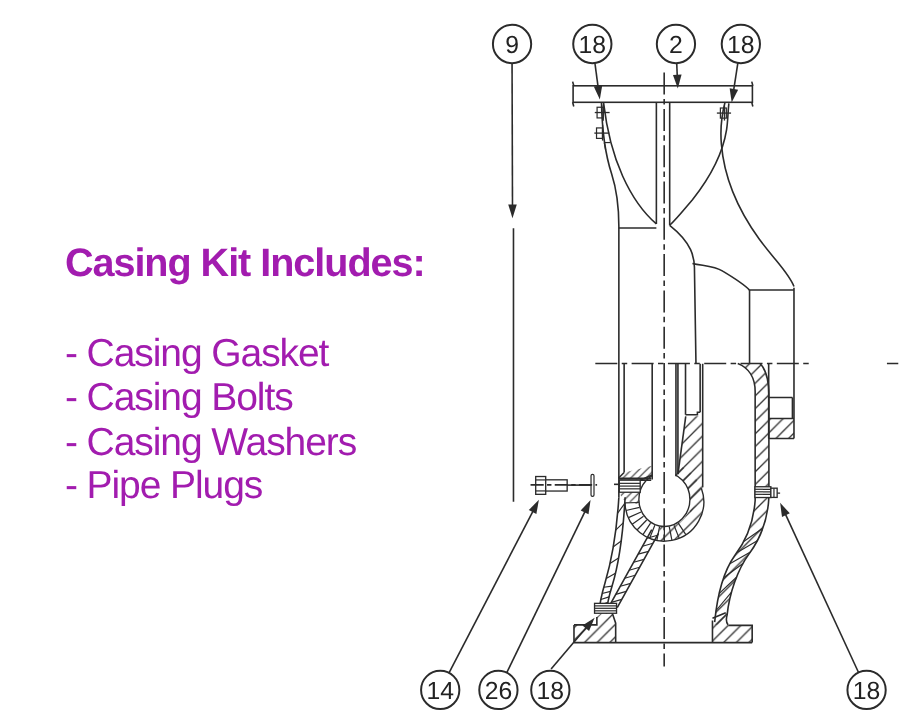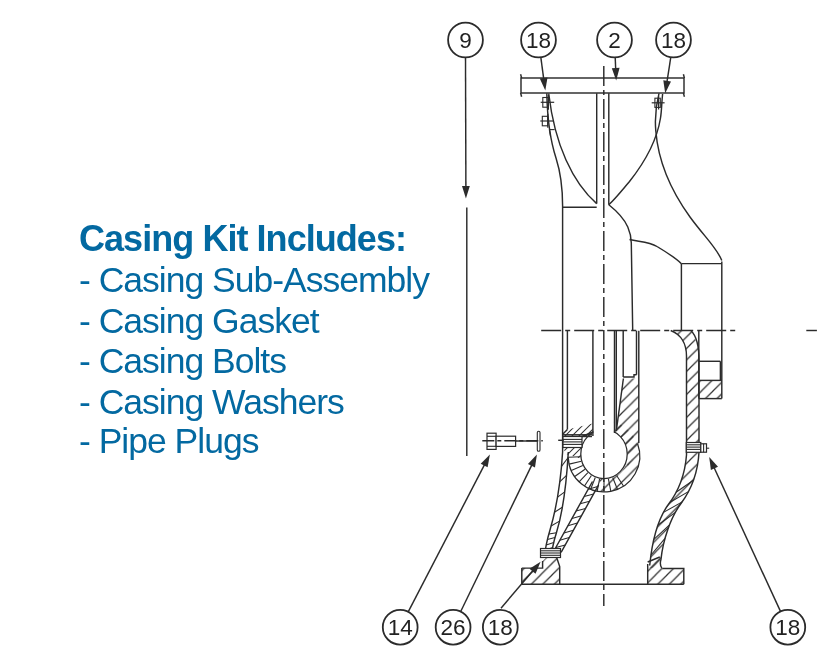--- a/index.html
+++ b/index.html
@@ -1,18 +1,18 @@
 <!DOCTYPE html>
 <html><head>
 <meta charset="utf-8">
 <style>
 html,body{margin:0;padding:0;background:#ffffff;}
 #wrap{position:relative;width:817px;height:660px;overflow:hidden;background:#fff;
   font-family:"Liberation Sans",sans-serif;}
-.t{position:absolute;left:79px;white-space:nowrap;color:#0369a1;font-size:35.5px;line-height:35.5px;letter-spacing:-1px;}
+.t{position:absolute;left:59px;white-space:nowrap;color:#a21caf;font-size:35.5px;line-height:35.5px;letter-spacing:-1px;}
 .h{font-weight:bold;font-size:36px;line-height:36px;letter-spacing:-0.95px;}
 </style>
 </head>
 <body>
 <div id="wrap">
 <svg width="817" height="660" viewBox="0 0 817 660" style="position:absolute;left:0;top:0">
 <defs>
 <pattern id="hat" width="11.5" height="11.5" patternUnits="userSpaceOnUse">
 <path d="M-2,13.5 L13.5,-2 M-2,2 L2,-2 M9.5,13.5 L13.5,9.5" stroke="#333" stroke-width="1.25" fill="none"></path>
 </pattern>
@@ -179,18 +179,17 @@
 <circle cx="400.2" cy="627.2" r="17.4" fill="#fff" stroke="#2b2b2b" stroke-width="1.8"></circle>
       <text x="400.2" y="635.1" text-anchor="middle" font-family="Liberation Sans, sans-serif" font-size="22.5" fill="#222">14</text>
 <circle cx="453.1" cy="627.2" r="17.4" fill="#fff" stroke="#2b2b2b" stroke-width="1.8"></circle>
       <text x="453.1" y="635.1" text-anchor="middle" font-family="Liberation Sans, sans-serif" font-size="22.5" fill="#222">26</text>
 <circle cx="500.3" cy="627.2" r="17.4" fill="#fff" stroke="#2b2b2b" stroke-width="1.8"></circle>
       <text x="500.3" y="635.1" text-anchor="middle" font-family="Liberation Sans, sans-serif" font-size="22.5" fill="#222">18</text>
 <circle cx="787.8" cy="627.2" r="17.4" fill="#fff" stroke="#2b2b2b" stroke-width="1.8"></circle>
       <text x="787.8" y="635.1" text-anchor="middle" font-family="Liberation Sans, sans-serif" font-size="22.5" fill="#222">18</text>
 </svg>
 <div class="t h" style="top:220.5px;">Casing Kit Includes:</div>
-<div class="t" style="top:262.5px;">- Casing Sub-Assembly</div>
 <div class="t" style="top:303.9px;">- Casing Gasket</div>
 <div class="t" style="top:343.9px;">- Casing Bolts</div>
 <div class="t" style="top:424.1px;">- Pipe Plugs</div>
 <div class="t" style="top:384.5px;">- Casing Washers</div>
 </div>
 
 </body></html>

